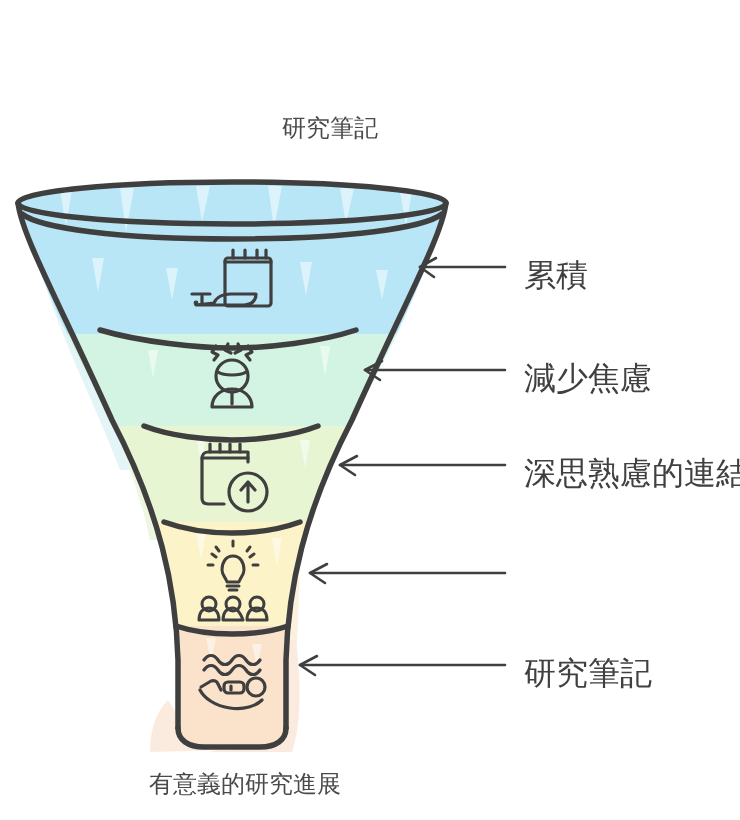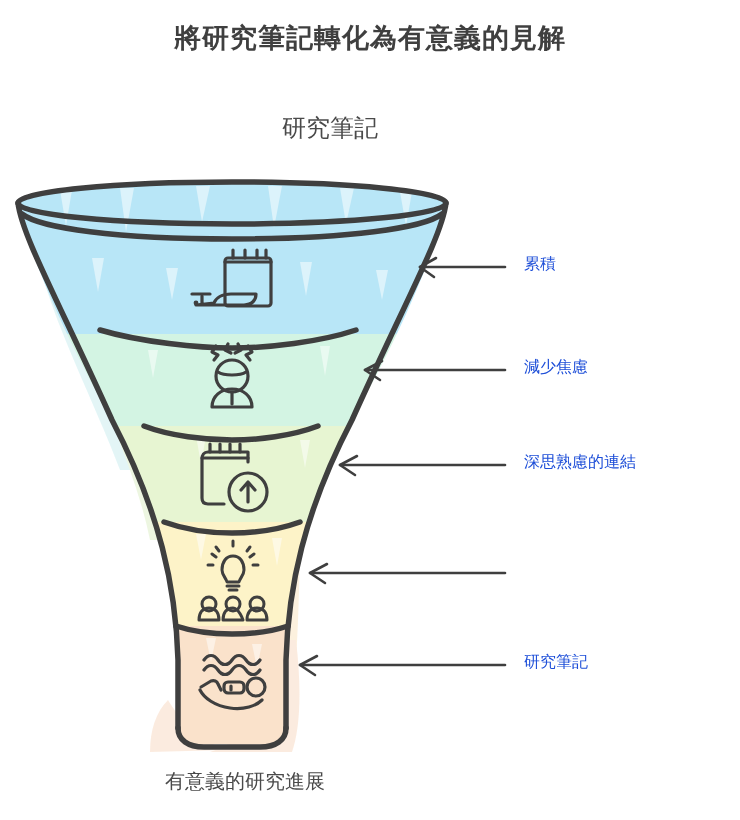--- a/index.html
+++ b/index.html
@@ -39,42 +39,41 @@
     text-align: right;
     font-size: 24px;
     color: #4a4a4a;
   }
   .bottom-label {
     position: absolute;
     top: 768px;
     left: 60px;
     width: 370px;
     text-align: center;
-    font-size: 20px;
+    font-size: 24px;
     color: #4a4a4a;
   }
   #funnel-svg {
     position: absolute;
     top: 0;
     left: 0;
   }
   .stage-label {
     position: absolute;
-    font-size: 16px;
-    color: #1d4ed8;
+    font-size: 32px;
+    color: #404040;
     white-space: nowrap;
     font-family: Liberation Serif, serif;
   }
 </style>
 </head>
 <body>
 
 <div id="page">
 
-  <div class="title">將研究筆記轉化為有意義的見解</div>
 
   <div class="top-label">研究筆記</div>
 
   <svg id="funnel-svg" width="740" height="820" viewBox="0 0 740 820">
 
     <defs>
 
       <clipPath id="clipFunnel">
         <path d="M18,203
                  C18,192 100,182 232,182

